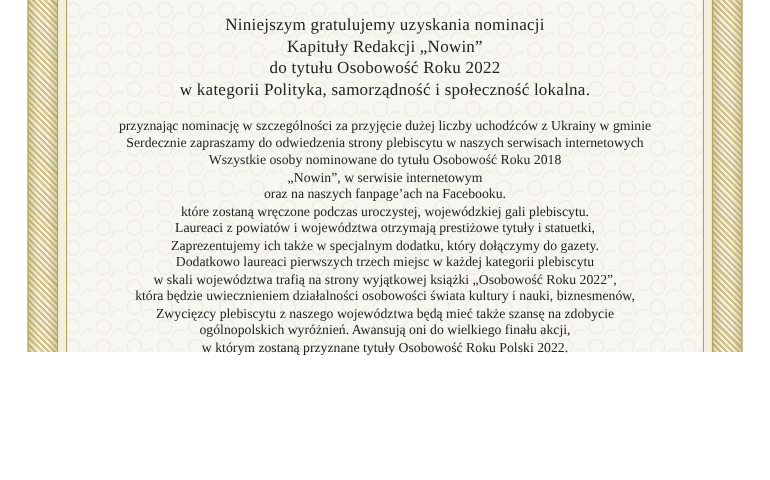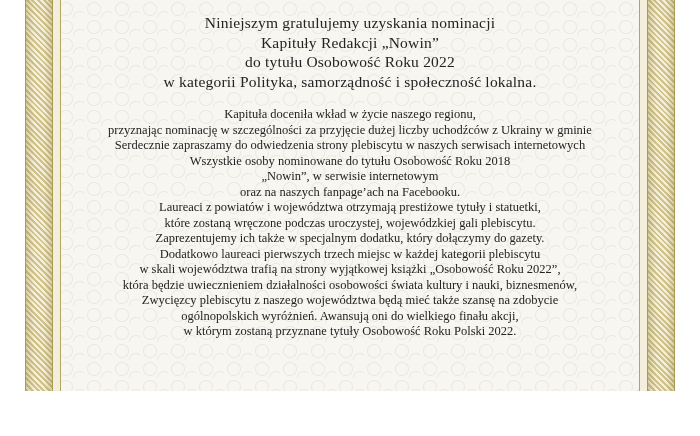--- a/index.html
+++ b/index.html
@@ -7,21 +7,21 @@
     padding: 0;
     width: 700px;
     height: 436px;
     overflow: hidden;
     background: #ffffff;
     font-family: "Liberation Serif", "DejaVu Serif", serif;
   }
   .page {
     position: relative;
     width: 700px;
-    height: 391px;
+    height: 320px;
     background-color: #f7f6f0;
     
     background-image:
       radial-gradient(circle at 10px 9px, rgba(184,178,160,0) 5.5px, rgba(184,178,160,0.20) 6.5px, rgba(184,178,160,0) 7.5px),
       radial-gradient(circle at 24px 18px, rgba(184,178,160,0) 5.5px, rgba(184,178,160,0.20) 6.5px, rgba(184,178,160,0) 7.5px);
     background-size: 28px 18px;
     font-family: Liberation Serif, serif;
   }
   .white-margin {
     position: absolute; top: 0; bottom: 0; width: 25px;
@@ -95,34 +95,33 @@
   <div class="content">
 
     <div class="header">
       <div>Niniejszym gratulujemy uzyskania nominacji</div>
       <div>Kapituły Redakcji „Nowin”</div>
       <div>do tytułu Osobowość Roku 2022</div>
       <div>w kategorii Polityka, samorządność i społeczność lokalna.</div>
     </div>
 
     <div class="para first-body">
-      <div>Kapituła doceniła wkład w życie naszego regionu,</div>
       <div>przyznając nominację w szczególności za przyjęcie dużej liczby uchodźców z Ukrainy w gminie</div>
     </div>
 
     <div class="para">
       <div>Serdecznie zapraszamy do odwiedzenia strony plebiscytu w naszych serwisach internetowych</div>
       <div>Wszystkie osoby nominowane do tytułu Osobowość Roku 2018</div>
       <div>„Nowin”, w serwisie internetowym</div>
       <div>oraz na naszych fanpage’ach na Facebooku.</div>
     </div>
 
     <div class="para">
+      <div>które zostaną wręczone podczas uroczystej, wojewódzkiej gali plebiscytu.</div>
       <div>Laureaci z powiatów i województwa otrzymają prestiżowe tytuły i statuetki,</div>
-      <div>które zostaną wręczone podczas uroczystej, wojewódzkiej gali plebiscytu.</div>
       <div>Zaprezentujemy ich także w specjalnym dodatku, który dołączymy do gazety.</div>
     </div>
 
     <div class="para">
       <div>Dodatkowo laureaci pierwszych trzech miejsc w każdej kategorii plebiscytu</div>
       <div>w skali województwa trafią na strony wyjątkowej książki „Osobowość Roku 2022”,</div>
       <div>która będzie uwiecznieniem działalności osobowości świata kultury i nauki, biznesmenów,</div>
     </div>
 
     <div class="para">

